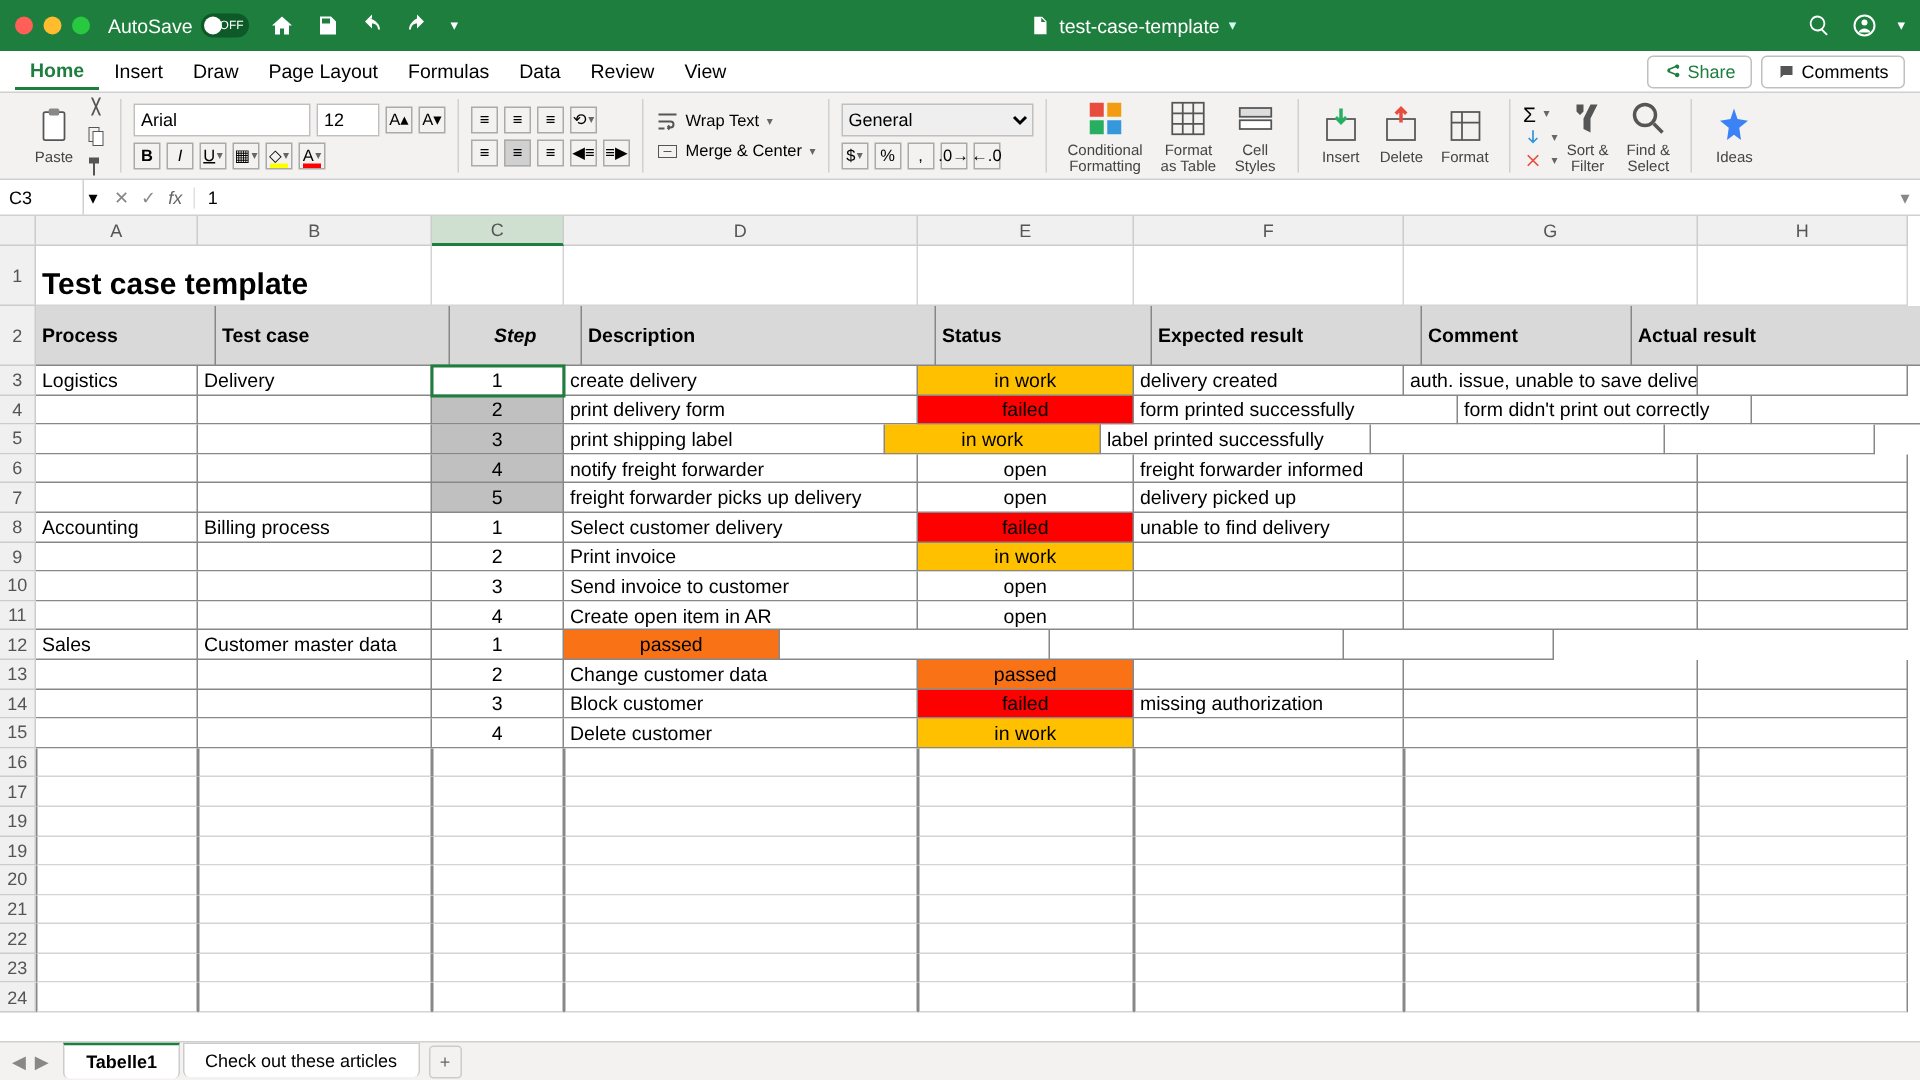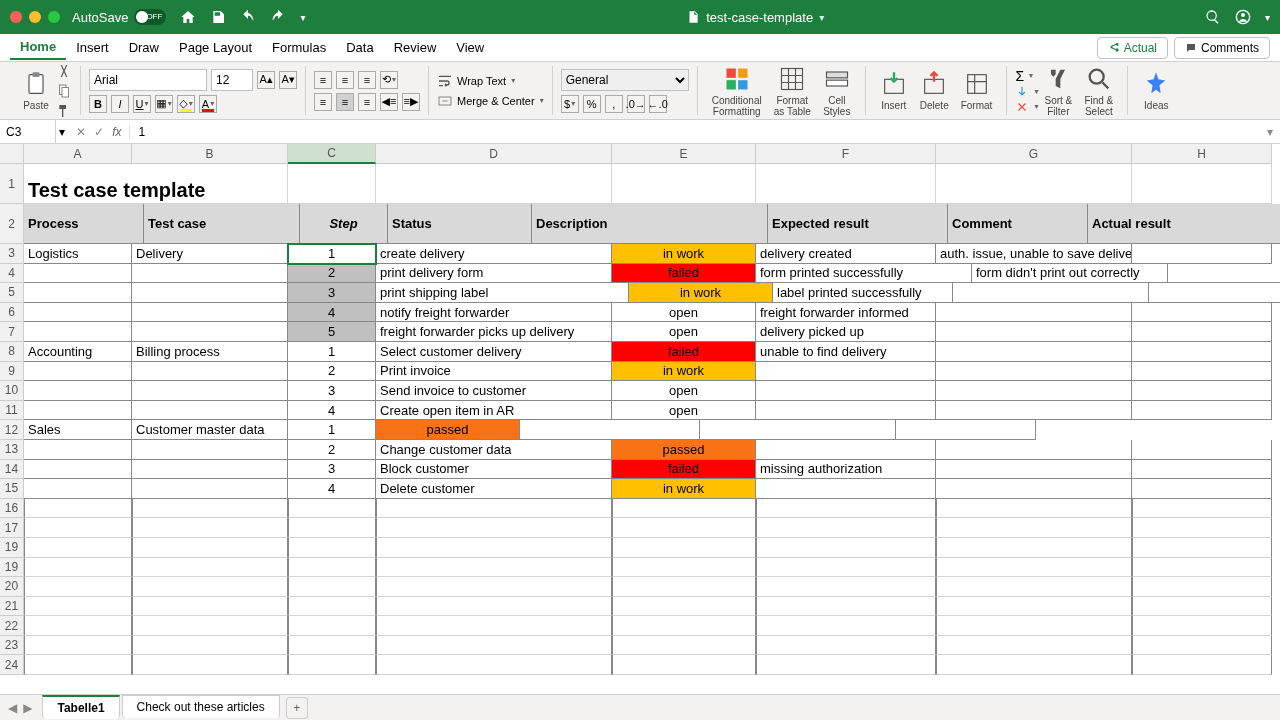--- a/index.html
+++ b/index.html
@@ -143,21 +143,21 @@
   <div class="menu-item">Page Layout</div>
   <div class="menu-item">Formulas</div>
   <div class="menu-item">Data</div>
   <div class="menu-item">Review</div>
   <div class="menu-item">View</div>
   <div class="menu-spacer"></div>
   <div class="share-btn">
     <svg width="12" height="12" fill="#1e7e3e" viewBox="0 0 24 24">
         <path d="M18 8a3 3 0 10-2.8-4L8 7a3 3 0 100 6l7.2 3a3 3 0 10.8-2l-7.2-3a3 3 0 000-2l7.2-3c.5.6 1.2 1 2 1z"></path>
       </svg>
-    <span>Actual</span>
+    <span>Share</span>
   </div>
   <div class="comments-btn">
     <svg width="12" height="12" fill="#555" viewBox="0 0 24 24">
         <path d="M4 4h16v12H8l-4 4z"></path>
       </svg>
     <span>Comments</span>
   </div>
 </div>
 
 <div class="ribbon">
@@ -410,22 +410,22 @@
         <div class="cell " style="width: 236px;"></div>
         <div class="cell " style="width: 144px;"></div>
         <div class="cell " style="width: 180px;"></div>
         <div class="cell " style="width: 196px;"></div>
         <div class="cell " style="width: 140px;"></div>
       </div>
       <div class="row tall">
         <div class="cell hdr" style="width: 120px;">Process</div>
         <div class="cell hdr" style="width: 156px;">Test case</div>
         <div class="cell hdr center" style="width: 88px; font-style: italic;">Step</div>
+        <div class="cell hdr" style="width: 236px;">Description</div>
         <div class="cell hdr" style="width: 144px;">Status</div>
-        <div class="cell hdr" style="width: 236px;">Description</div>
         <div class="cell hdr" style="width: 180px;">Expected result</div>
         <div class="cell hdr" style="width: 140px;">Comment</div>
         <div class="cell hdr" style="width: 196px;">Actual result</div>
       </div>
       <div class="row">
         <div class="cell bordered" style="width: 108px;">Logistics</div>
         <div class="cell bordered" style="width: 156px;">Delivery</div>
         <div class="cell center bordered sel active" style="width: 88px;">1</div>
         <div class="cell bordered" style="width: 236px;">create delivery</div>
         <div class="cell inwork bordered" style="width: 144px;">in work</div>
@@ -440,21 +440,21 @@
         <div class="cell bordered" style="width: 236px;">print delivery form</div>
         <div class="cell failed bordered" style="width: 144px;">failed</div>
         <div class="cell bordered" style="width: 216px;">form printed successfully</div>
         <div class="cell bordered" style="width: 196px;">form didn't print out correctly</div>
         <div class="cell bordered" style="width: 140px;"></div>
       </div>
       <div class="row">
         <div class="cell bordered" style="width: 108px;"></div>
         <div class="cell bordered" style="width: 156px;"></div>
         <div class="cell center bordered sel" style="width: 88px;">3</div>
-        <div class="cell bordered" style="width: 253px;">print shipping label</div>
+        <div class="cell bordered" style="width: 214px;">print shipping label</div>
         <div class="cell inwork bordered" style="width: 144px;">in work</div>
         <div class="cell bordered" style="width: 180px;">label printed successfully</div>
         <div class="cell bordered" style="width: 196px;"></div>
         <div class="cell bordered" style="width: 140px;"></div>
       </div>
       <div class="row">
         <div class="cell bordered" style="width: 108px;"></div>
         <div class="cell bordered" style="width: 156px;"></div>
         <div class="cell center bordered sel" style="width: 88px;">4</div>
         <div class="cell bordered" style="width: 236px;">notify freight forwarder</div>

